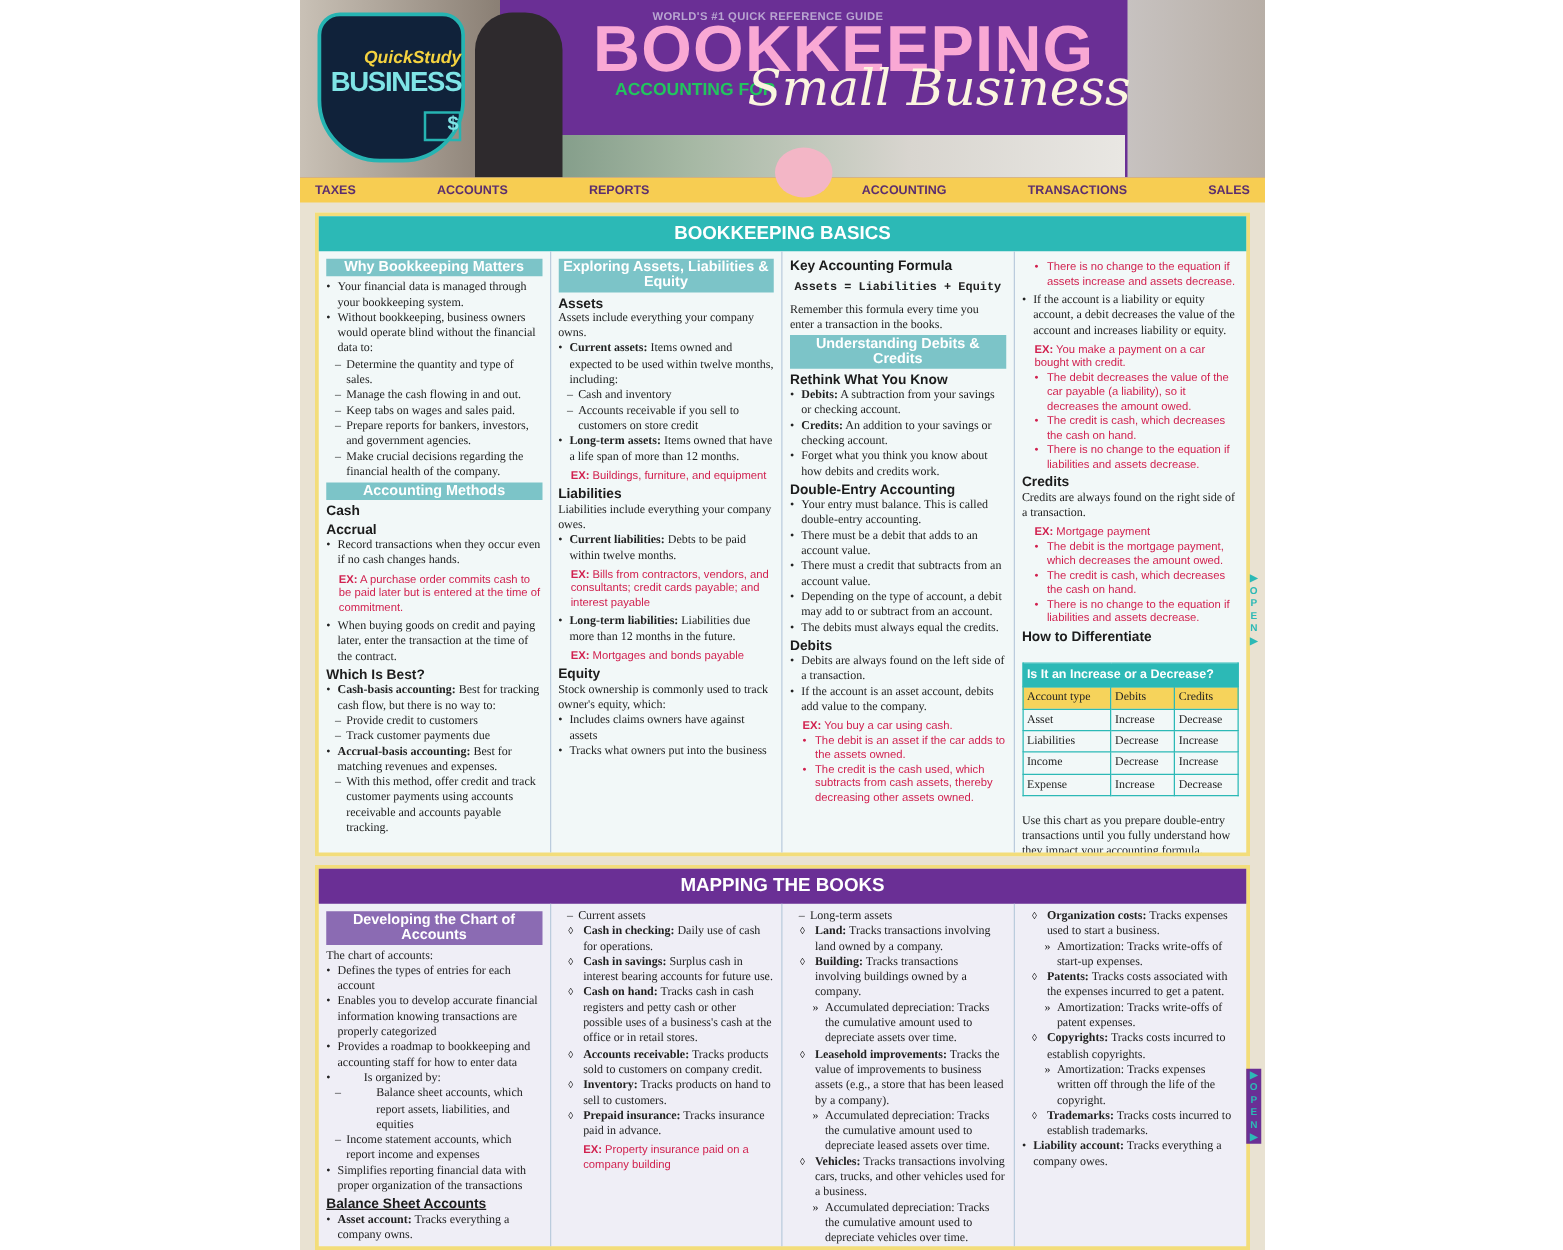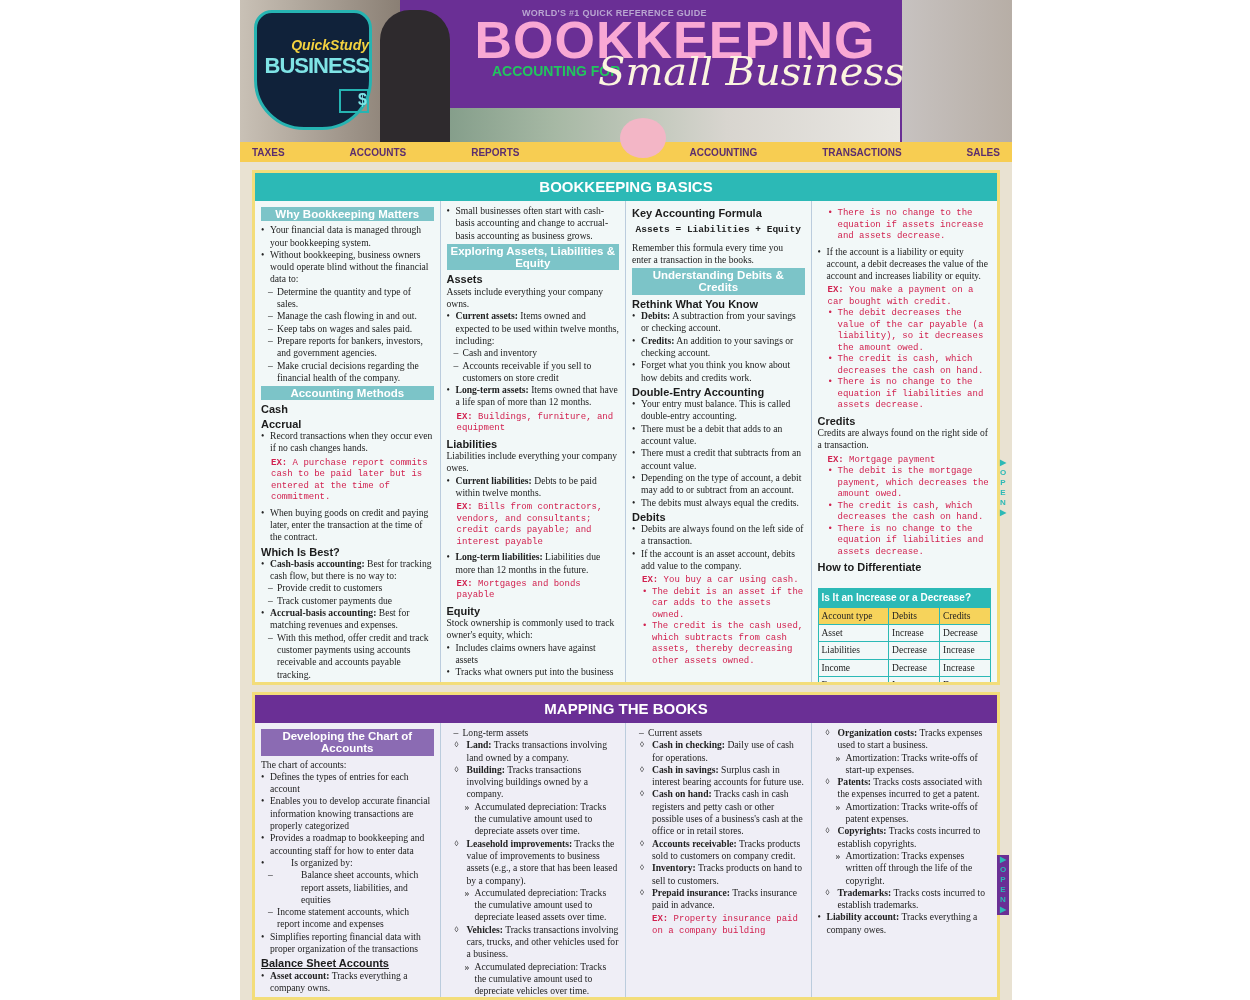--- a/index.html
+++ b/index.html
@@ -35,21 +35,21 @@
 .h3{font-family:"Liberation Sans",sans-serif;font-weight:bold;font-size:11px;color:#1c1c1c;margin-top:2px}
 ul{list-style:none}
 li{position:relative;padding-left:9px}
 li:before{content:"•";position:absolute;left:0}
 li.dash{padding-left:16px}
 li.dash:before{content:"–";left:7px}
 li.dia{padding-left:20px}
 li.dia:before{content:"◊";left:8px;font-size:8px}
 li.raq{padding-left:28px}
 li.raq:before{content:"»";left:18px}
-.ex{color:#d1214f;font-family:Liberation Mono, monospace;font-size:9px;line-height:11.5px;margin:3px 0 3px 10px}
+.ex{color:#d1214f;font-family:Liberation Sans, sans-serif;font-size:9px;line-height:11.5px;margin:3px 0 3px 10px}
 .ex b{font-weight:bold}
 .ex li{padding-left:10px}
 .formula{text-align:center;font-family:Liberation Mono, monospace;font-weight:bold;font-size:9.5px;margin:5px 0}
 table{border-collapse:collapse;width:100%;margin:14px 0;font-size:9.5px}
 th.cap{background:#2cb9b6;color:#fff;font-family:"Liberation Sans",sans-serif;font-size:10px;padding:3px}
 td,th{border:1px solid #2cb9b6;padding:2px 3px;text-align:left}
 tr.hdr th{background:#f6d35b;color:#222;font-weight:normal}
 .open{position:absolute;right:-12px;width:12px;color:#2cb9b6;font-family:"Liberation Sans",sans-serif;font-size:8px;font-weight:bold;text-align:center;line-height:10px}
 .open.p{color:#6a2f95;background:#6a2f95}
 .open.p span{color:#2cb9b6}
@@ -99,38 +99,35 @@
           <li class="dash">Keep tabs on wages and sales paid.</li>
           <li class="dash">Prepare reports for bankers, investors, and government agencies.</li>
           <li class="dash">Make crucial decisions regarding the financial health of the company.</li>
         </ul>
         <div class="sh">Accounting Methods</div>
         <div class="h3">Cash</div>
         <div class="h3">Accrual</div>
         <ul>
             <li>Record transactions when they occur even if no cash changes hands.</li>
           </ul>
-        <div class="ex"><b>EX:</b> <span>A purchase report commits cash to be paid later but is entered at the time of commitment.</span></div>
+        <div class="ex"><b>EX:</b> <span>A purchase order commits cash to be paid later but is entered at the time of commitment.</span></div>
         <ul>
             <li>When buying goods on credit and paying later, enter the transaction at the time of the contract.</li>
           </ul>
         <div class="h3">Which Is Best?</div>
         <ul>
           <li><b>Cash-basis accounting:</b><span> Best for tracking cash flow, but there is no way to:</span></li>
           <li class="dash">Provide credit to customers</li>
           <li class="dash">Track customer payments due</li>
           <li><b>Accrual-basis accounting:</b><span> Best for matching revenues and expenses.</span></li>
           <li class="dash">With this method, offer credit and track customer payments using accounts receivable and accounts payable tracking.</li>
         </ul>
       </div>
 
       <div class="col">
-        <ul>
-            <li>Small businesses often start with cash-basis accounting and change to accrual-basis accounting as business grows.</li>
-          </ul>
         <div class="sh">Exploring Assets, Liabilities &amp; Equity</div>
         <div class="h3">Assets</div>
         <div>Assets include everything your company owns.</div>
         <ul>
           <li><b>Current assets:</b><span> Items owned and expected to be used within twelve months, including:</span></li>
           <li class="dash">Cash and inventory</li>
           <li class="dash">Accounts receivable if you sell to customers on store credit</li>
           <li><b>Long-term assets:</b><span> Items owned that have a life span of more than 12 months.</span></li>
         </ul>
         <div class="ex"><b>EX:</b> <span>Buildings, furniture, and equipment</span></div>
@@ -264,46 +261,46 @@
           <li>Simplifies reporting financial data with proper organization of the transactions</li>
         </ul>
         <div class="h3" style="text-decoration:underline">Balance Sheet Accounts</div>
         <ul>
             <li><b>Asset account:</b><span> Tracks everything a company owns.</span></li>
           </ul>
       </div>
 
       <div class="col">
         <ul>
+          <li class="dash">Current assets</li>
+          <li class="dia"><b>Cash in checking:</b><span> Daily use of cash for operations.</span></li>
+          <li class="dia"><b>Cash in savings:</b><span> Surplus cash in interest bearing accounts for future use.</span></li>
+          <li class="dia"><b>Cash on hand:</b><span> Tracks cash in cash registers and petty cash or other possible uses of a business's cash at the office or in retail stores.</span></li>
+          <li class="dia"><b>Accounts receivable:</b><span> Tracks products sold to customers on company credit.</span></li>
+          <li class="dia"><b>Inventory:</b><span> Tracks products on hand to sell to customers.</span></li>
+          <li class="dia"><b>Prepaid insurance:</b><span> Tracks insurance paid in advance.</span></li>
+        </ul>
+        <div class="ex" style="margin-left:20px"><b>EX:</b> <span>Property insurance paid on a company building</span></div>
+      </div>
+
+      <div class="col">
+        <ul>
           <li class="dash">Long-term assets</li>
           <li class="dia"><b>Land:</b><span> Tracks transactions involving land owned by a company.</span></li>
           <li class="dia"><b>Building:</b><span> Tracks transactions involving buildings owned by a company.</span></li>
           <li class="raq">Accumulated depreciation: Tracks the cumulative amount used to depreciate assets over time.</li>
           <li class="dia"><b>Leasehold improvements:</b><span> Tracks the value of improvements to business assets (e.g., a store that has been leased by a company).</span></li>
           <li class="raq">Accumulated depreciation: Tracks the cumulative amount used to depreciate leased assets over time.</li>
           <li class="dia"><b>Vehicles:</b><span> Tracks transactions involving cars, trucks, and other vehicles used for a business.</span></li>
           <li class="raq">Accumulated depreciation: Tracks the cumulative amount used to depreciate vehicles over time.</li>
         </ul>
       </div>
 
       <div class="col">
         <ul>
-          <li class="dash">Current assets</li>
-          <li class="dia"><b>Cash in checking:</b><span> Daily use of cash for operations.</span></li>
-          <li class="dia"><b>Cash in savings:</b><span> Surplus cash in interest bearing accounts for future use.</span></li>
-          <li class="dia"><b>Cash on hand:</b><span> Tracks cash in cash registers and petty cash or other possible uses of a business's cash at the office or in retail stores.</span></li>
-          <li class="dia"><b>Accounts receivable:</b><span> Tracks products sold to customers on company credit.</span></li>
-          <li class="dia"><b>Inventory:</b><span> Tracks products on hand to sell to customers.</span></li>
-          <li class="dia"><b>Prepaid insurance:</b><span> Tracks insurance paid in advance.</span></li>
-        </ul>
-        <div class="ex" style="margin-left:20px"><b>EX:</b> <span>Property insurance paid on a company building</span></div>
-      </div>
-
-      <div class="col">
-        <ul>
           <li class="dia"><b>Organization costs:</b><span> Tracks expenses used to start a business.</span></li>
           <li class="raq">Amortization: Tracks write-offs of start-up expenses.</li>
           <li class="dia"><b>Patents:</b><span> Tracks costs associated with the expenses incurred to get a patent.</span></li>
           <li class="raq">Amortization: Tracks write-offs of patent expenses.</li>
           <li class="dia"><b>Copyrights:</b><span> Tracks costs incurred to establish copyrights.</span></li>
           <li class="raq">Amortization: Tracks expenses written off through the life of the copyright.</li>
           <li class="dia"><b>Trademarks:</b><span> Tracks costs incurred to establish trademarks.</span></li>
           <li><b>Liability account:</b><span> Tracks everything a company owes.</span></li>
         </ul>
       </div>

